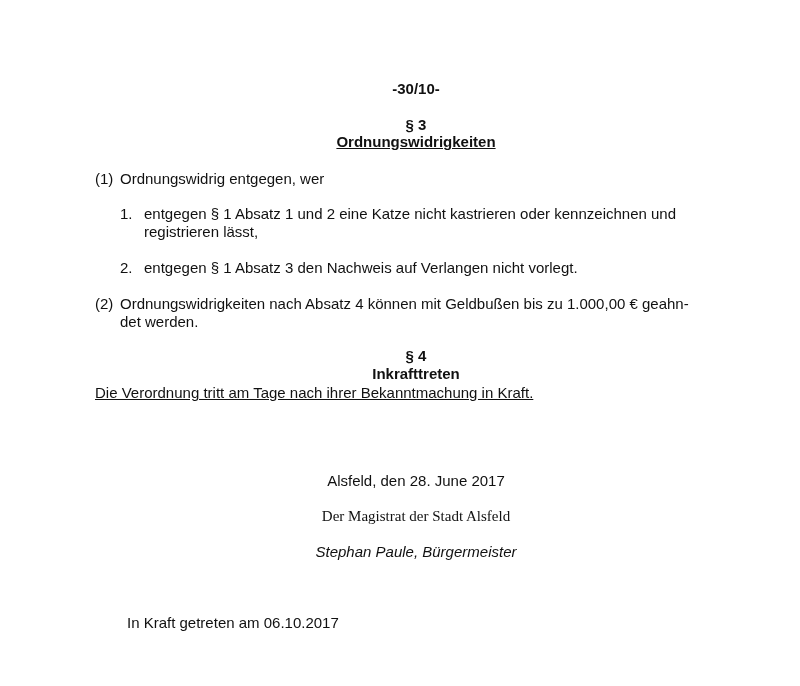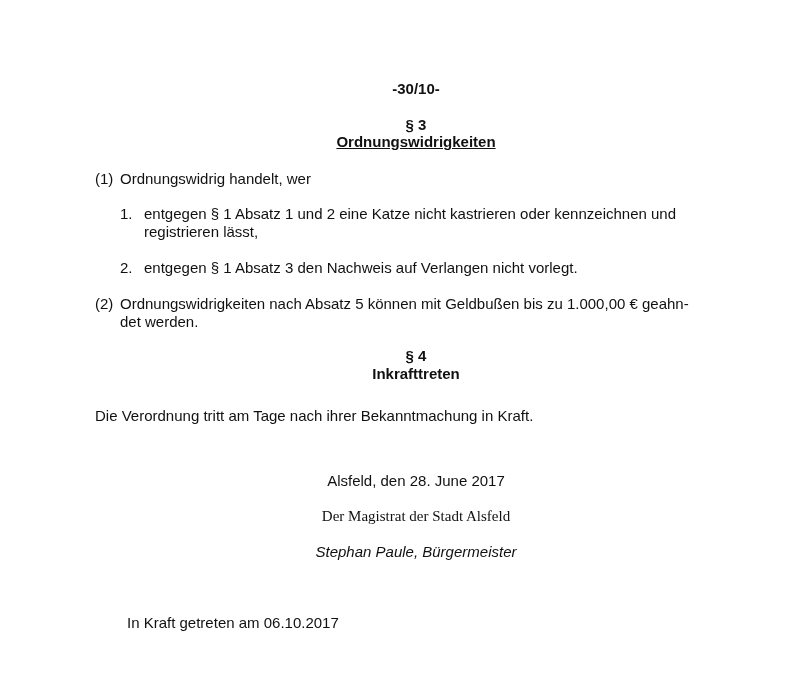--- a/index.html
+++ b/index.html
@@ -26,44 +26,44 @@
 
 <div>
 
   <div class="abs center bold" style="top:80px;">-30/10-</div>
 
   <div class="abs center bold" style="top:116px;">§ 3</div>
   <div class="abs center bold" style="top:133px;text-decoration:underline;">Ordnungswidrigkeiten</div>
 
   <div>
     <span class="abs" style="left:95px; top:170px;">(1)</span>
-    <span class="abs" style="left:120px; top:170px;">Ordnungswidrig handelt, wer</span>
+    <span class="abs" style="left:120px; top:170px;">Ordnungswidrig entgegen, wer</span>
   </div>
 
   <div>
     <span class="abs" style="left:120px; top:205px;">1.</span>
     <span class="abs" style="left:144px; top:205px;">entgegen § 1 Absatz 1 und 2 eine Katze nicht kastrieren oder kennzeichnen und</span>
     <span class="abs" style="left:144px; top:223px;text-align:right;">registrieren lässt,</span>
   </div>
 
   <div>
     <span class="abs" style="left:120px; top:259px;">2.</span>
     <span class="abs" style="left:144px; top:259px;">entgegen § 1 Absatz 3 den Nachweis auf Verlangen nicht vorlegt.</span>
   </div>
 
   <div>
     <span class="abs" style="left:95px; top:295px;">(2)</span>
-    <span class="abs" style="left:120px; top:295px;">Ordnungswidrigkeiten nach Absatz 5 können mit Geldbußen bis zu 1.000,00 € geahn-</span>
+    <span class="abs" style="left:120px; top:295px;">Ordnungswidrigkeiten nach Absatz 4 können mit Geldbußen bis zu 1.000,00 € geahn-</span>
     <span class="abs" style="left:120px; top:313px;text-align:center;">det werden.</span>
   </div>
 
   <div class="abs center bold" style="top:347px;">§ 4</div>
   <div class="abs center bold" style="top:365px;">Inkrafttreten</div>
 
-  <div class="abs para" style="top:407px;">Die Verordnung tritt am Tage nach ihrer Bekanntmachung in Kraft.</div>
+  <div class="abs para" style="top:384px;text-decoration:underline;">Die Verordnung tritt am Tage nach ihrer Bekanntmachung in Kraft.</div>
 
   <div class="abs center" style="top:472px;">Alsfeld, den 28. June 2017</div>
   <div class="abs center" style="top:508px;font-family:Liberation Serif, serif;">Der Magistrat der Stadt Alsfeld</div>
   <div class="abs center" style="top:543px;font-style:italic;">Stephan Paule, Bürgermeister</div>
 
   <div class="abs para" style="top:614px;margin-left:32px;">In Kraft getreten am 06.10.2017</div>
 
 </div>
 
 </body></html>

